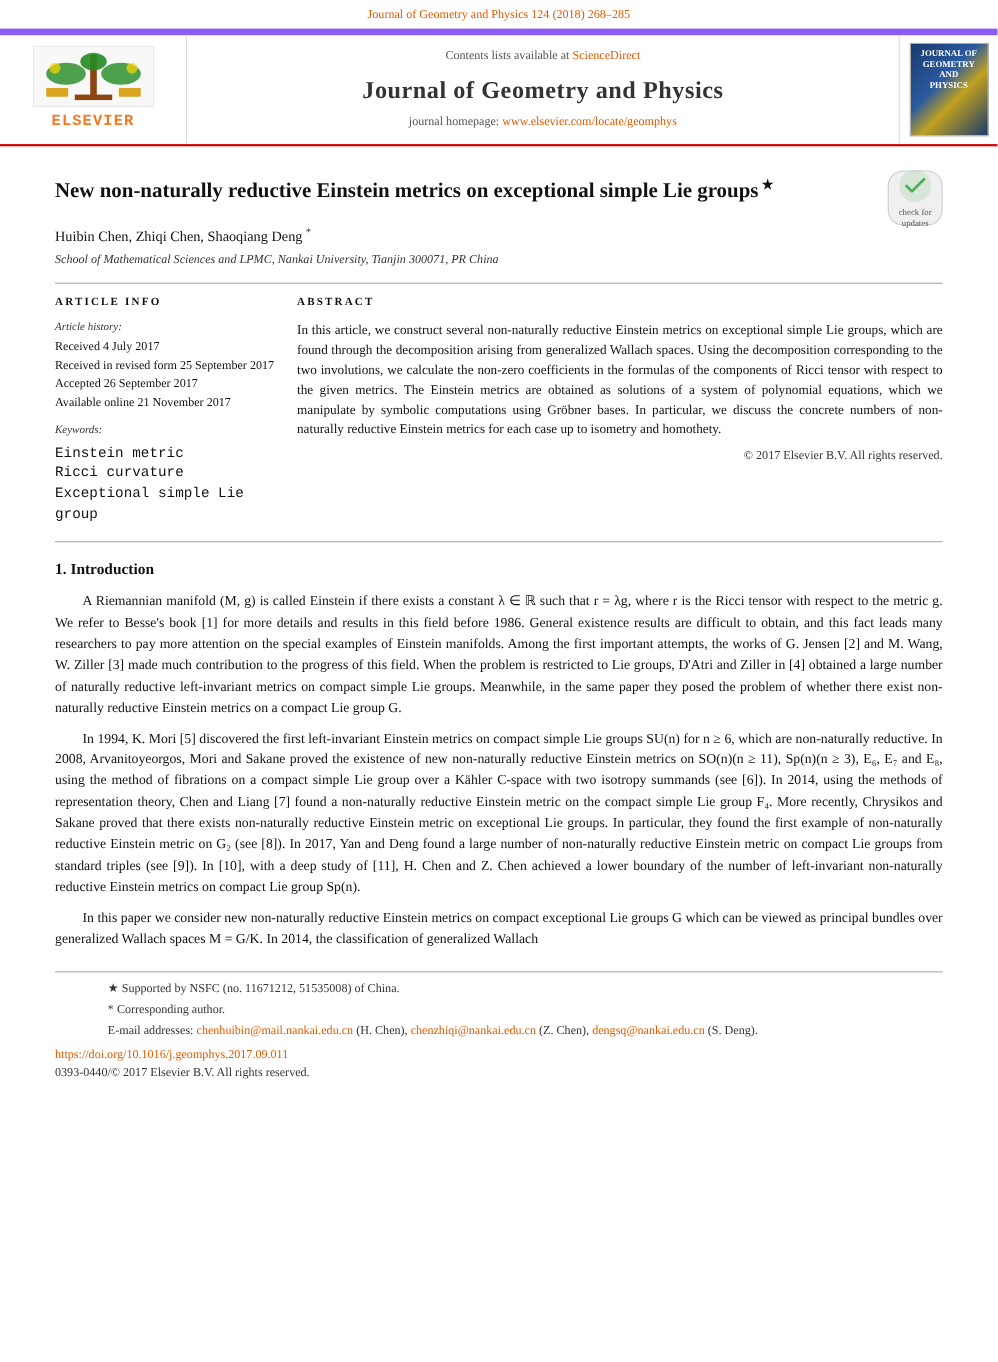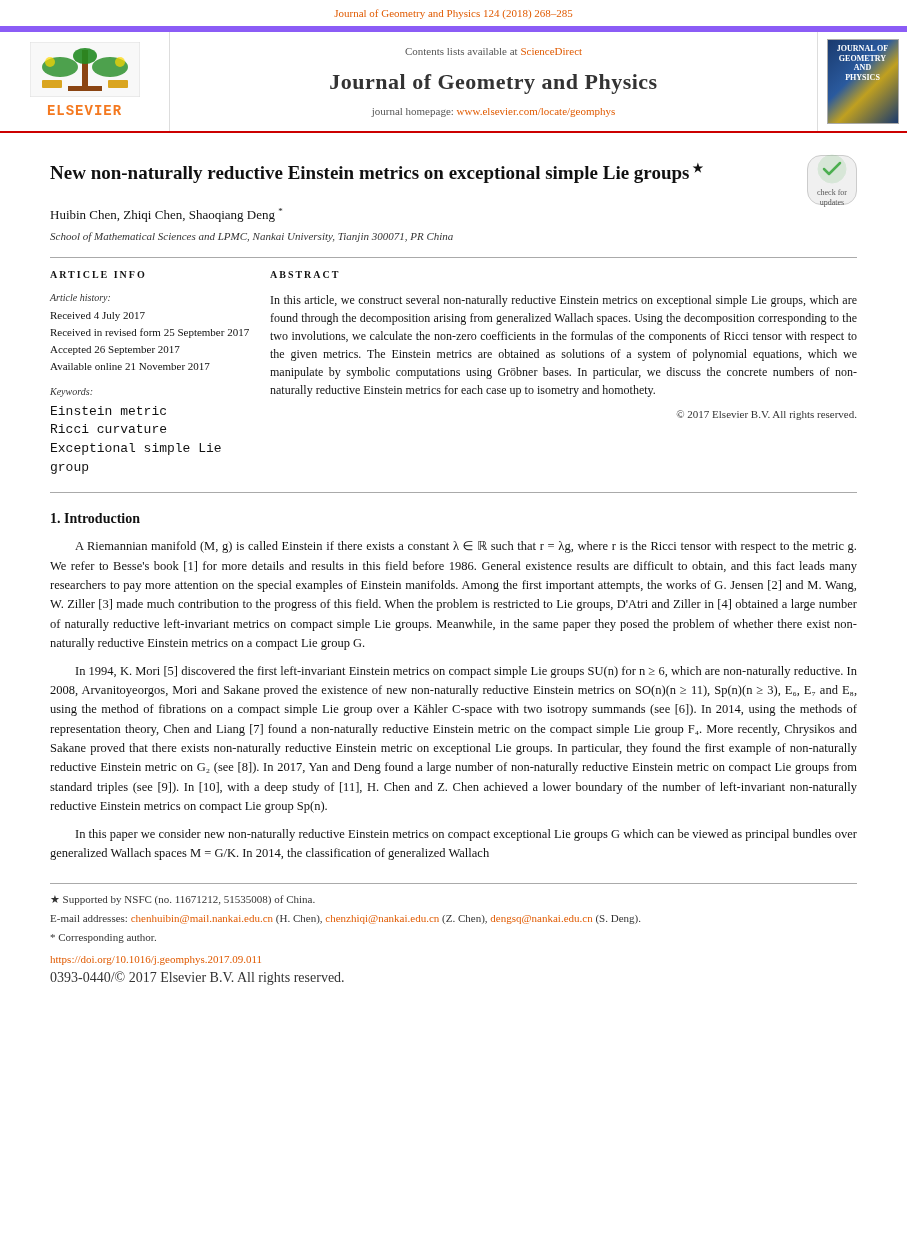--- a/index.html
+++ b/index.html
@@ -230,30 +230,31 @@
     }
     .footnote-section {
       border-top: 1px solid #aaa;
       margin-top: 20px;
       padding-top: 8px;
     }
     .footnote-text {
       font-size: 11px;
       color: #333;
       margin-bottom: 3px;
+      margin-left: 48px;
     }
     .footnote-text a { color: #e05a00; text-decoration: none; }
     .doi-line {
       font-size: 11px;
       color: #e05a00;
       margin-top: 6px;
     }
     .doi-line a { color: #e05a00; text-decoration: none; }
     .issn-line {
-      font-size: 14px;
+      font-size: 11px;
       color: #333;
     }
     sup { font-size: 9px; }
   </style>
 </head>
 <body>
 
 <div class="top-bar">
   <span>Journal of Geometry and Physics 124 (2018) 268–285</span>
 </div>
@@ -360,29 +361,29 @@
   <hr class="divider">
 
   <div class="section-heading">1.    Introduction</div>
 
   <p class="body-text">A Riemannian manifold (M, g) is called Einstein if there exists a constant λ ∈ ℝ such that r = λg, where r is the Ricci tensor with respect to the metric g. We refer to Besse's book [1] for more details and results in this field before 1986. General existence results are difficult to obtain, and this fact leads many researchers to pay more attention on the special examples of Einstein manifolds. Among the first important attempts, the works of G. Jensen [2] and M. Wang, W. Ziller [3] made much contribution to the progress of this field. When the problem is restricted to Lie groups, D'Atri and Ziller in [4] obtained a large number of naturally reductive left-invariant metrics on compact simple Lie groups. Meanwhile, in the same paper they posed the problem of whether there exist non-naturally reductive Einstein metrics on a compact Lie group G.</p>
   <p class="body-text">In 1994, K. Mori [5] discovered the first left-invariant Einstein metrics on compact simple Lie groups SU(n) for n ≥ 6, which are non-naturally reductive. In 2008, Arvanitoyeorgos, Mori and Sakane proved the existence of new non-naturally reductive Einstein metrics on SO(n)(n ≥ 11), Sp(n)(n ≥ 3), E₆, E₇ and E₈, using the method of fibrations on a compact simple Lie group over a Kähler C-space with two isotropy summands (see [6]). In 2014, using the methods of representation theory, Chen and Liang [7] found a non-naturally reductive Einstein metric on the compact simple Lie group F₄. More recently, Chrysikos and Sakane proved that there exists non-naturally reductive Einstein metric on exceptional Lie groups. In particular, they found the first example of non-naturally reductive Einstein metric on G₂ (see [8]). In 2017, Yan and Deng found a large number of non-naturally reductive Einstein metric on compact Lie groups from standard triples (see [9]). In [10], with a deep study of [11], H. Chen and Z. Chen achieved a lower boundary of the number of left-invariant non-naturally reductive Einstein metrics on compact Lie group Sp(n).</p>
   <p class="body-text">In this paper we consider new non-naturally reductive Einstein metrics on compact exceptional Lie groups G which can be viewed as principal bundles over generalized Wallach spaces M = G/K. In 2014, the classification of generalized Wallach</p>
 
   <div class="footnote-section">
     <div class="footnote-text">★  Supported by NSFC (no. 11671212, 51535008) of China.</div>
+    <div class="footnote-text">*   Corresponding author.</div>
     <div class="footnote-text">
       <span>E-mail addresses:</span>
       <a href="#">chenhuibin@mail.nankai.edu.cn</a>
       <span>(H. Chen),</span>
       <a href="#">chenzhiqi@nankai.edu.cn</a>
       <span>(Z. Chen),</span>
       <a href="#">dengsq@nankai.edu.cn</a>
       <span>(S. Deng).</span>
     </div>
-    <div class="footnote-text">*   Corresponding author.</div>
     <div class="doi-line">
       <a href="#">https://doi.org/10.1016/j.geomphys.2017.09.011</a>
     </div>
     <div class="issn-line">0393-0440/© 2017 Elsevier B.V. All rights reserved.</div>
   </div>
 
 </div>
 
 </body></html>

